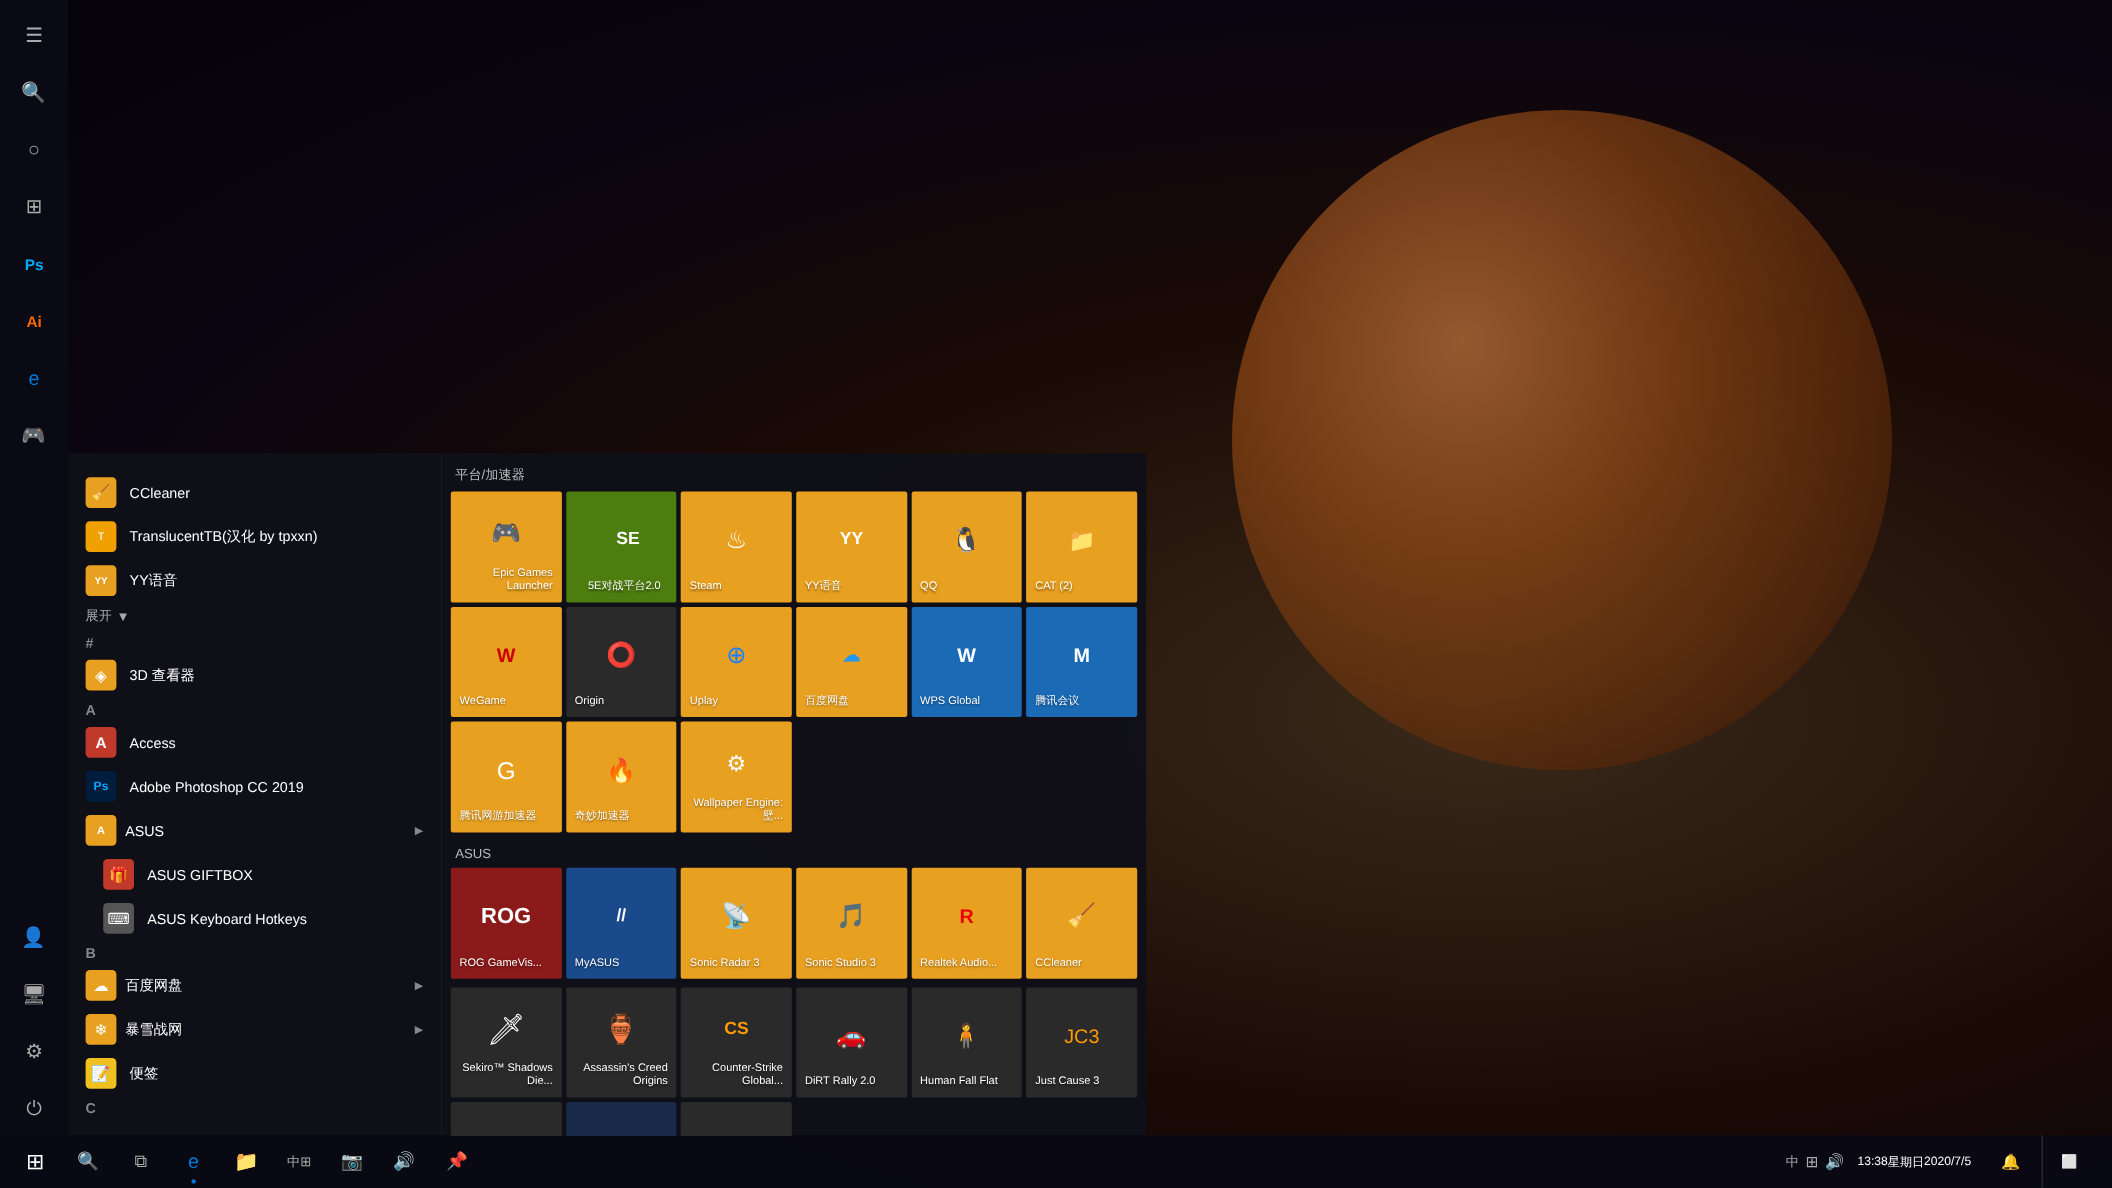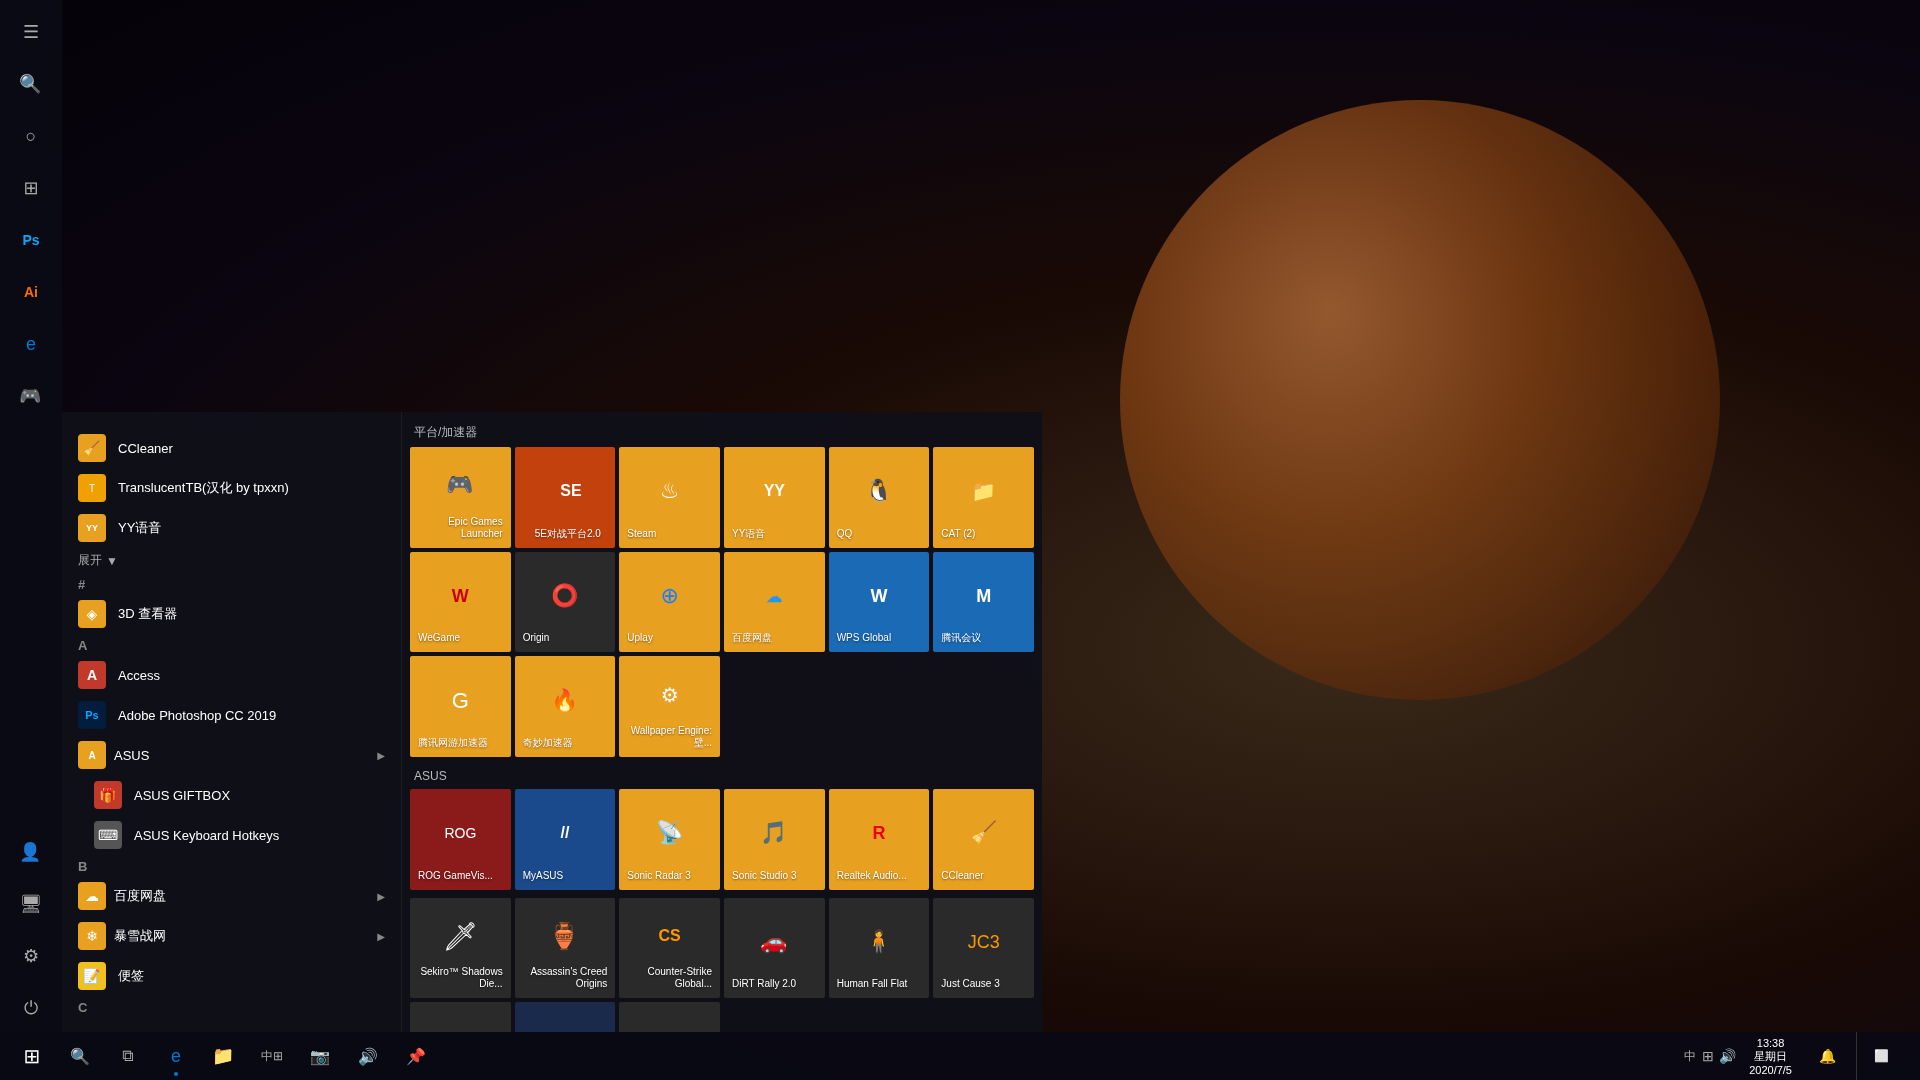--- a/index.html
+++ b/index.html
@@ -254,21 +254,21 @@
     .taskbar-right {
       margin-left: auto;
       display: flex;
       align-items: center;
       gap: 4px;
       padding-right: 8px;
     }
 
     .taskbar-clock {
       display: flex;
-      flex-direction: column;
+      flex-direction: row;
       align-items: center;
       color: #fff;
       font-size: 11px;
       padding: 0 8px;
       cursor: pointer;
     }
 
     .taskbar-tray {
       display: flex;
       align-items: center;
@@ -397,21 +397,21 @@
 
   <div class="start-right">
 
     <div class="tiles-section-title">平台/加速器</div>
     <div class="tiles-grid">
 
       <div class="tile" style="background:#e8a020;">
         <div class="tile-icon" style="font-size:22px;">🎮</div>
         <div class="tile-label">Epic Games Launcher</div>
       </div>
-      <div class="tile" style="background:#c2410c;padding-left:20px;">
+      <div class="tile" style="background:#4d7c0f;padding-left:20px;">
         <div class="tile-icon" style="font-size:16px;font-weight:bold;color:#fff;">SE</div>
         <div class="tile-label">5E对战平台2.0</div>
       </div>
       <div class="tile" style="background:#e8a020;">
         <div class="tile-icon" style="font-size:22px;">♨</div>
         <div class="tile-label">Steam</div>
       </div>
       <div class="tile" style="background:#e8a020;">
         <div class="tile-icon" style="font-size:16px;font-weight:bold;">YY</div>
         <div class="tile-label">YY语音</div>
@@ -460,21 +460,21 @@
       </div>
       <div class="tile" style="background:#e8a020;">
         <div class="tile-icon" style="font-size:20px;">⚙</div>
         <div class="tile-label">Wallpaper Engine: 壁...</div>
       </div>
     </div>
 
     <div class="tiles-section-title">ASUS</div>
     <div class="tiles-grid" style="grid-template-columns: repeat(6, 1fr);">
       <div class="tile red-bg">
-        <div class="tile-icon" style="font-size:14px;font-weight:normal;color:#fff;">ROG</div>
+        <div class="tile-icon" style="font-size:20px;font-weight:bold;color:#fff;">ROG</div>
         <div class="tile-label">ROG GameVis...</div>
       </div>
       <div class="tile blue-bg">
         <div class="tile-icon" style="font-size:16px;color:#fff;font-weight:bold;">//</div>
         <div class="tile-label">MyASUS</div>
       </div>
       <div class="tile" style="background:#e8a020;">
         <div class="tile-icon" style="font-size:22px;">📡</div>
         <div class="tile-label">Sonic Radar 3</div>
       </div>

